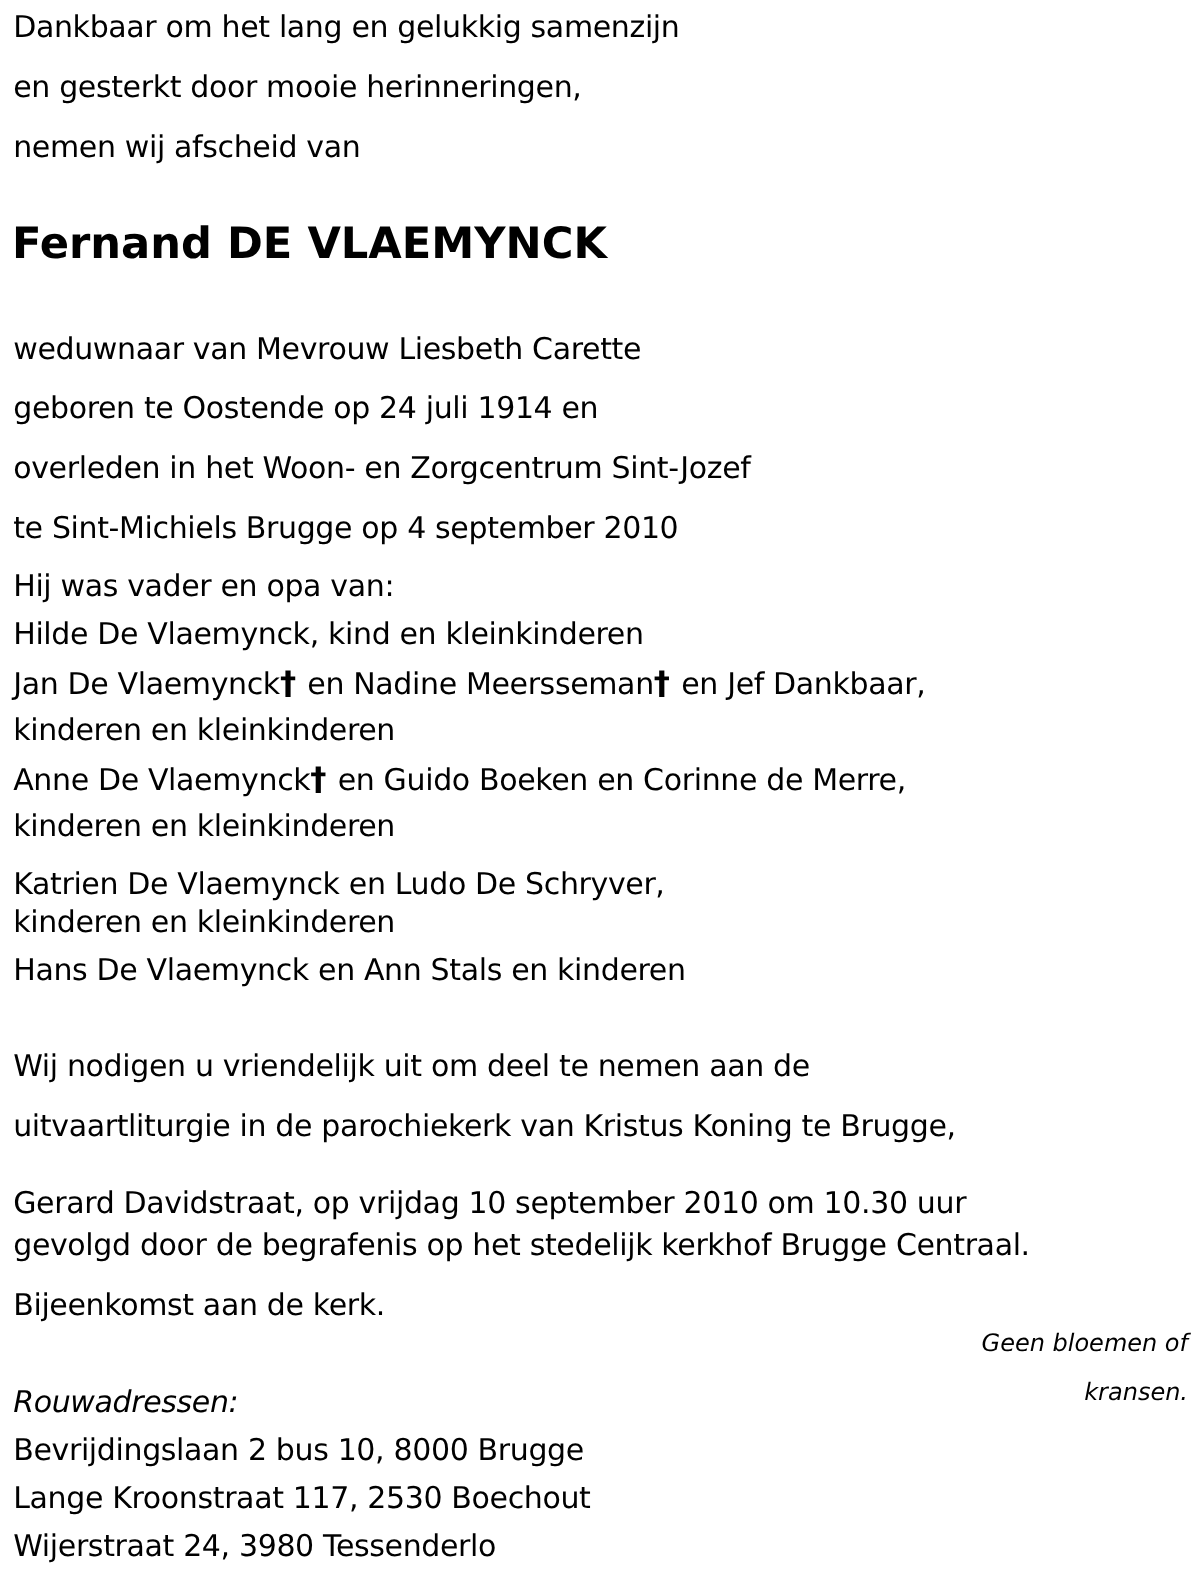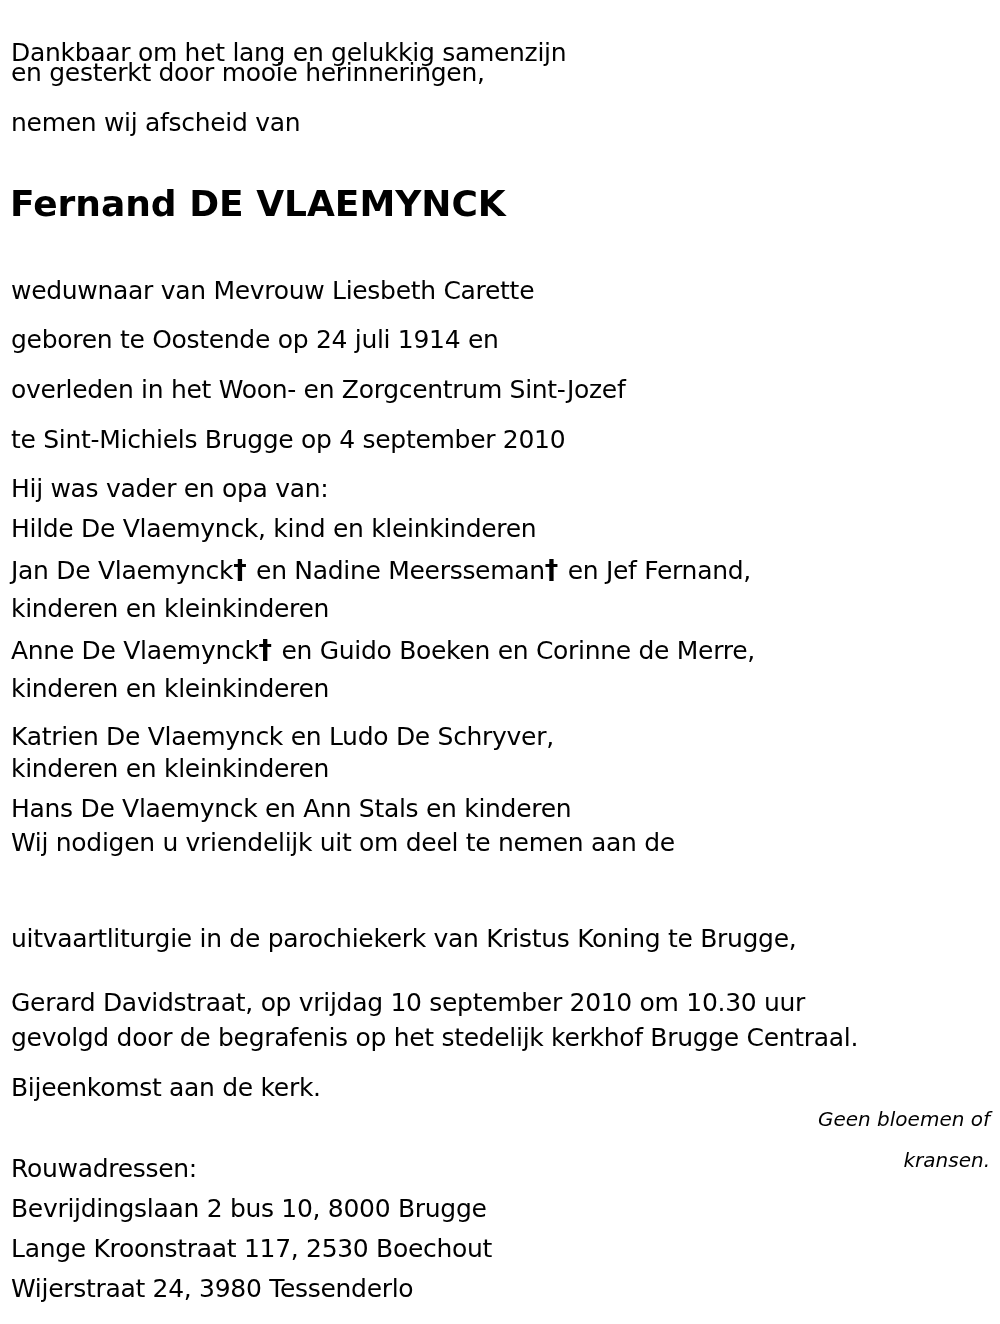--- a/index.html
+++ b/index.html
@@ -44,53 +44,53 @@
       font-style: italic;
       text-align: left;
       white-space: nowrap;
     }
   </style>
 </head>
 <body>
 
 <div>
 
-  <div class="line" style="top:8px;margin-top:30px;">Dankbaar om het lang en gelukkig samenzijn</div>
+  <div class="line" style="top:8px;">Dankbaar om het lang en gelukkig samenzijn</div>
   <div class="line" style="top:58px;">en gesterkt door mooie herinneringen,</div>
   <div class="line" style="top:108px;">nemen wij afscheid van</div>
 
   <div class="title">Fernand DE VLAEMYNCK</div>
 
   <div class="line" style="top:276px;">weduwnaar van Mevrouw Liesbeth Carette</div>
   <div class="line" style="top:325px;">geboren te Oostende op 24 juli 1914 en</div>
   <div class="line" style="top:375px;">overleden in het Woon- en Zorgcentrum Sint-Jozef</div>
   <div class="line" style="top:425px;">te Sint-Michiels Brugge op 4 september 2010</div>
 
   <div class="line" style="top:474px;">Hij was vader en opa van:</div>
 
   <div class="line" style="top:514px;">Hilde De Vlaemynck, kind en kleinkinderen</div>
   <div class="line" style="top:554px;">
-    <span>Jan De Vlaemynck</span><span class="cross">†</span><span> en Nadine Meersseman</span><span class="cross">†</span><span> en Jef Fernand,</span>
+    <span>Jan De Vlaemynck</span><span class="cross">†</span><span> en Nadine Meersseman</span><span class="cross">†</span><span> en Jef Dankbaar,</span>
   </div>
   <div class="line" style="top:594px;">kinderen en kleinkinderen</div>
   <div class="line" style="top:634px;">
     <span>Anne De Vlaemynck</span><span class="cross">†</span><span> en Guido Boeken en Corinne de Merre,</span>
   </div>
   <div class="line" style="top:674px;">kinderen en kleinkinderen</div>
   <div class="line" style="top:722px;text-align:right;">Katrien De Vlaemynck en Ludo De Schryver,</div>
   <div class="line" style="top:754px;">kinderen en kleinkinderen</div>
   <div class="line" style="top:794px;">Hans De Vlaemynck en Ann Stals en kinderen</div>
 
-  <div class="line" style="top:828px;text-align:right;">Wij nodigen u vriendelijk uit om deel te nemen aan de</div>
+  <div class="line" style="top:874px;text-align:right;">Wij nodigen u vriendelijk uit om deel te nemen aan de</div>
   <div class="line" style="top:924px;">uitvaartliturgie in de parochiekerk van Kristus Koning te Brugge,</div>
   <div class="line" style="top:973px;margin-top:15px;">Gerard Davidstraat, op vrijdag 10 september 2010 om 10.30 uur</div>
   <div class="line" style="top:1023px;">gevolgd door de begrafenis op het stedelijk kerkhof Brugge Centraal.</div>
   <div class="line" style="top:1073px;text-align:right;">Bijeenkomst aan de kerk.</div>
 
   <div class="note" style="top:1107px;">Geen bloemen of</div>
   <div class="note" style="top:1148px;">kransen.</div>
 
-  <div class="line" style="top:1154px;">Rouwadressen:</div>
+  <div class="line" style="top:1154px;font-style:italic;">Rouwadressen:</div>
   <div class="line" style="top:1194px;">Bevrijdingslaan 2 bus 10, 8000 Brugge</div>
   <div class="line" style="top:1234px;">Lange Kroonstraat 117, 2530 Boechout</div>
   <div class="line" style="top:1274px;">Wijerstraat 24, 3980 Tessenderlo</div>
 
 </div>
 
 </body></html>

